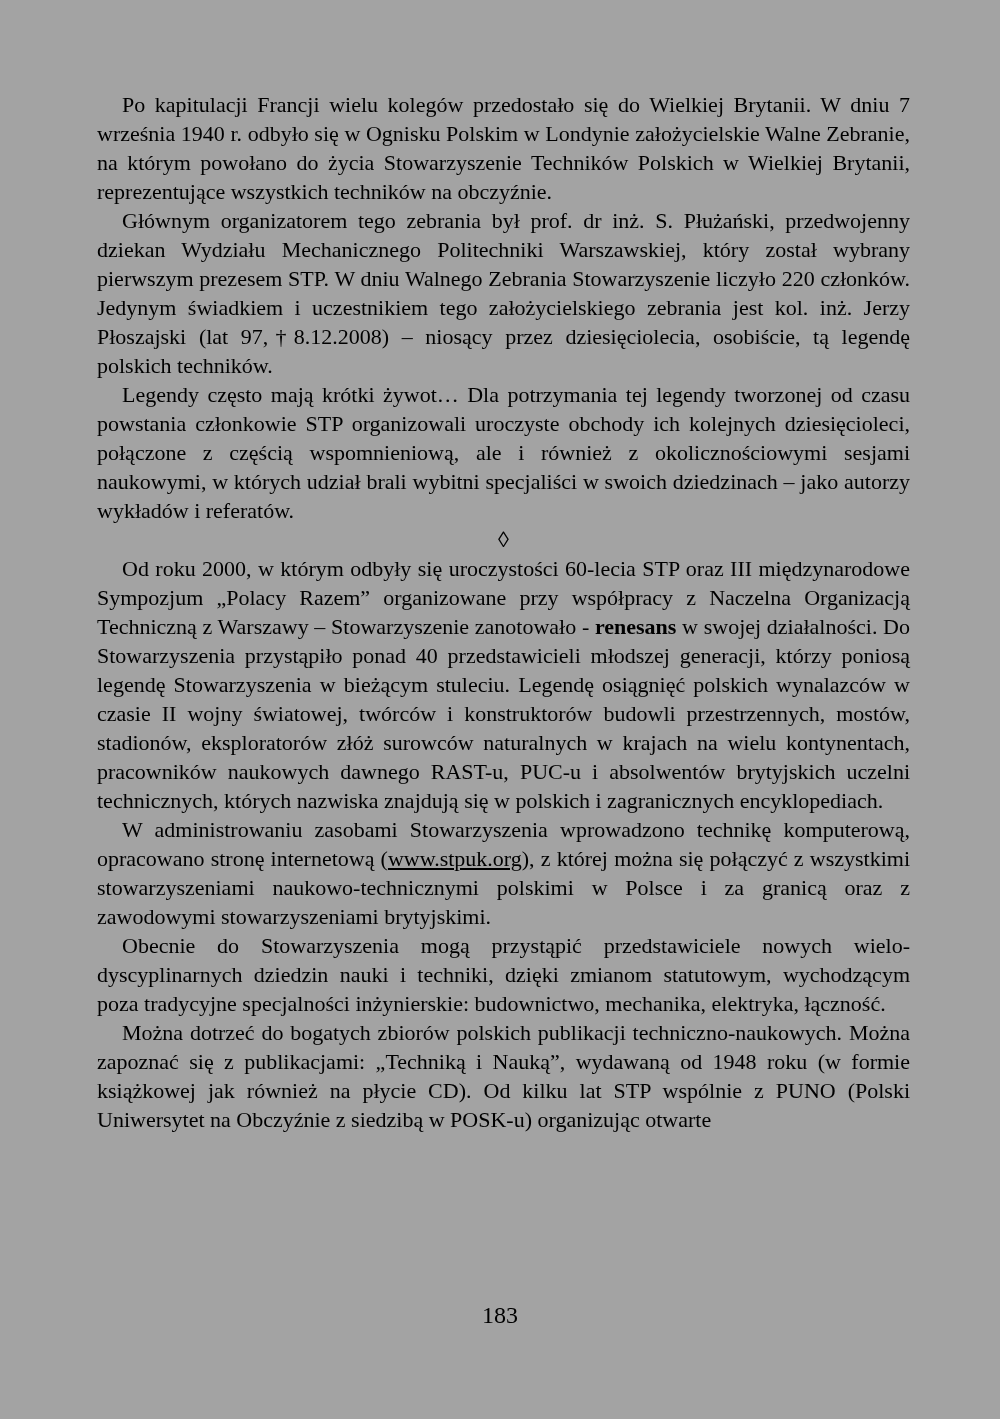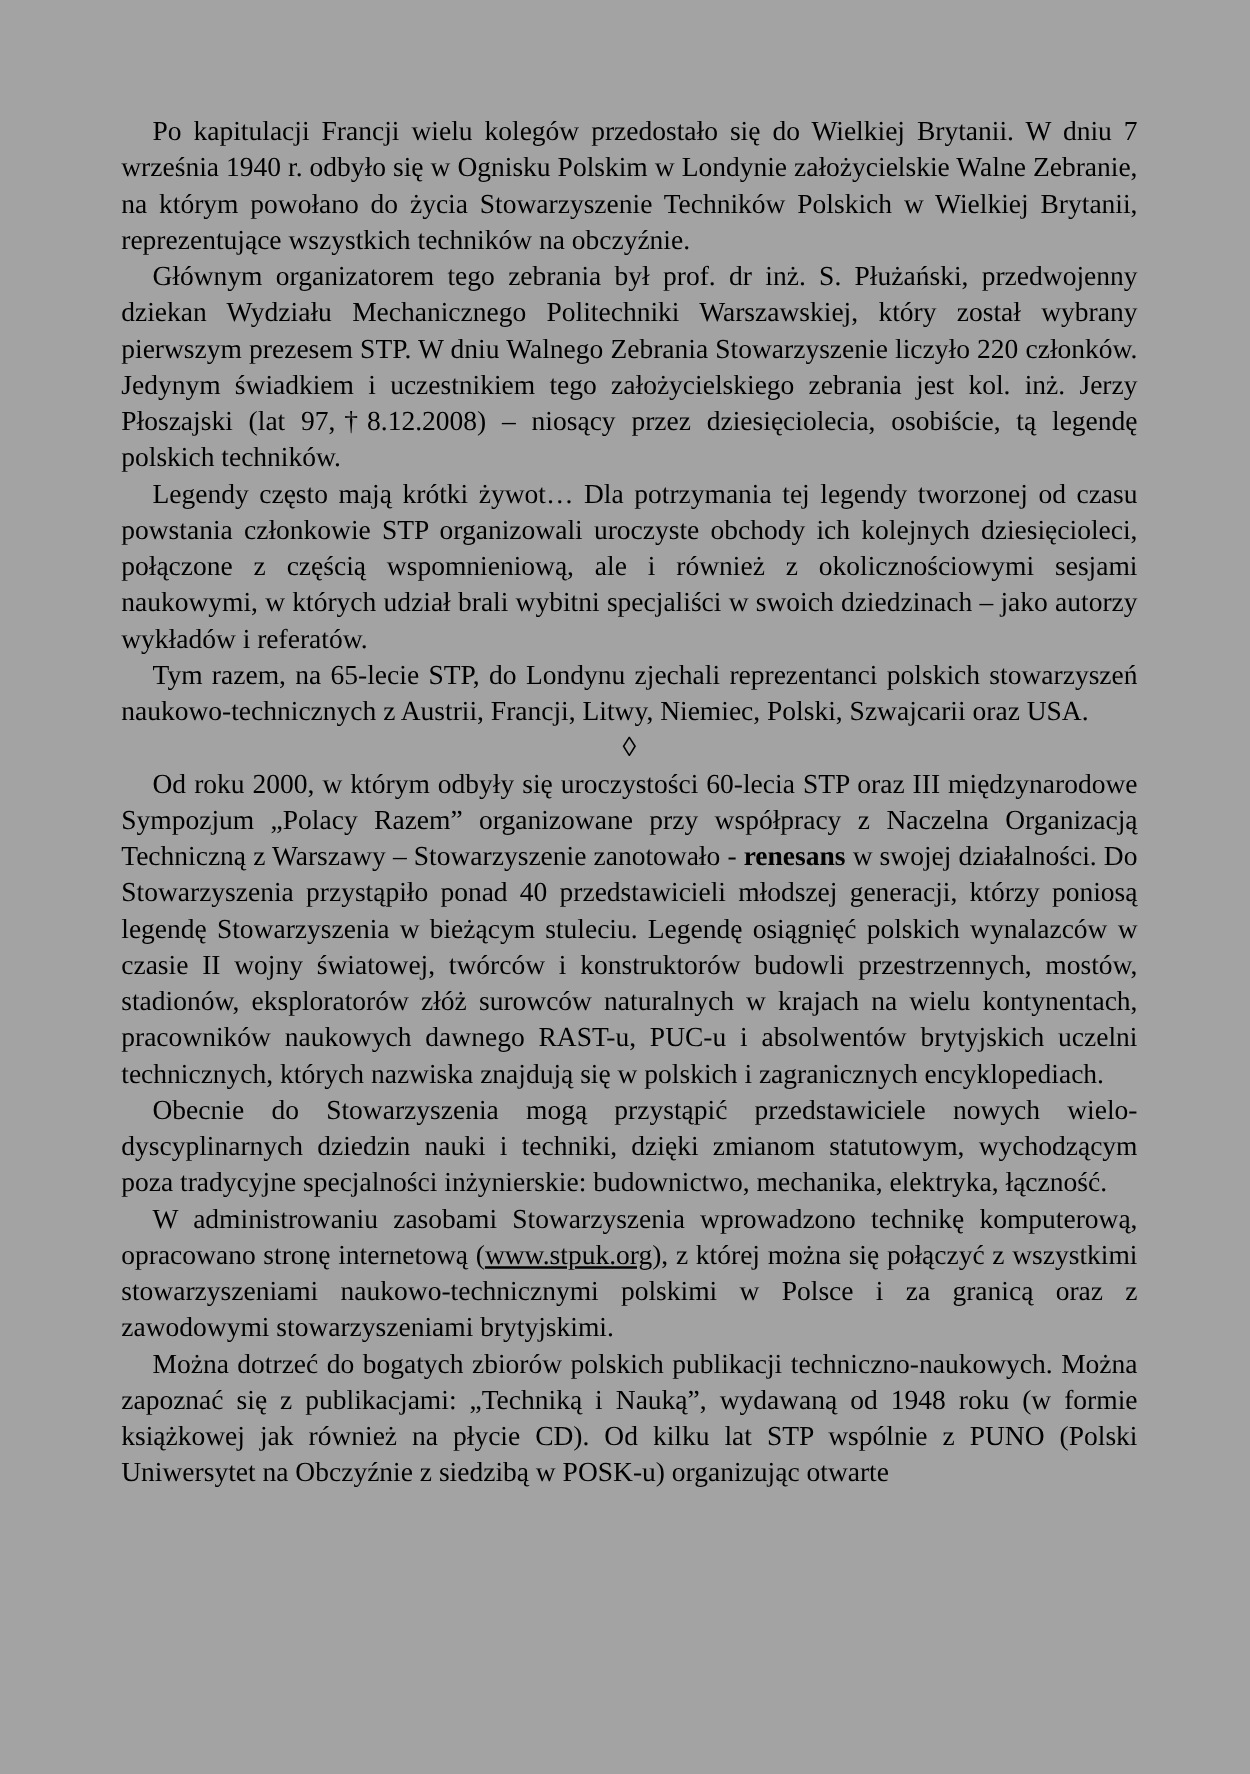--- a/index.html
+++ b/index.html
@@ -52,20 +52,20 @@
   }
 </style>
 </head>
 <body>
 
 <div class="page">
   <div class="text-block" id="content">
       <p class="para"><span>Po kapitulacji Francji wielu kolegów przedostało się do Wielkiej Brytanii. W dniu 7 września 1940 r. odbyło się w Ognisku Polskim w Londynie założycielskie Walne Zebranie, na którym powołano do życia Stowarzyszenie Techników Polskich w Wielkiej Brytanii, reprezentujące wszystkich techników na obczyźnie.</span></p>
       <p class="para"><span>Głównym organizatorem tego zebrania był prof. dr inż. S. Płużański, przedwojenny dziekan Wydziału Mechanicznego Politechniki Warszawskiej, który został wybrany pierwszym prezesem STP. W dniu Walnego Zebrania Stowarzyszenie liczyło 220 członków. Jedynym świadkiem i uczestnikiem tego założycielskiego zebrania jest kol. inż. Jerzy Płoszajski (lat 97,†8.12.2008) – niosący przez dziesięciolecia, osobiście, tą legendę polskich techników.</span></p>
       <p class="para"><span>Legendy często mają krótki żywot… Dla potrzymania tej legendy tworzonej od czasu powstania członkowie STP organizowali uroczyste obchody ich kolejnych dziesięcioleci, połączone z częścią wspomnieniową, ale i również z okolicznościowymi sesjami naukowymi, w których udział brali wybitni specjaliści w swoich dziedzinach – jako autorzy wykładów i referatów.</span></p>
-      <p class="para"><span>Tym razem, na 65-lecie STP, do Londynu zjechali reprezentanci polskich stowarzyszeń naukowo-technicznych z Austrii, Francji, Litwy, Niemiec, Polski, Szwajcarii oraz USA.</span></p>
       <p class="para divider"><span>◊</span></p>
       <p class="para"><span>Od roku 2000, w którym odbyły się uroczystości 60-lecia STP oraz III międzynarodowe Sympozjum „Polacy Razem” organizowane przy współpracy z Naczelna Organizacją Techniczną z Warszawy – Stowarzyszenie zanotowało - </span><strong>renesans</strong><span> w swojej działalności. Do Stowarzyszenia przystąpiło ponad 40 przedstawicieli młodszej generacji, którzy poniosą legendę Stowarzyszenia w bieżącym stuleciu. Legendę osiągnięć polskich wynalazców w czasie II wojny światowej, twórców i konstruktorów budowli przestrzennych, mostów, stadionów, eksploratorów złóż surowców naturalnych w krajach na wielu kontynentach, pracowników naukowych dawnego RAST-u, PUC-u i absolwentów brytyjskich uczelni technicznych, których nazwiska znajdują się w polskich i zagranicznych encyklopediach.</span></p>
+      <p class="para"><span>W administrowaniu zasobami Stowarzyszenia wprowadzono technikę komputerową, opracowano stronę internetową (</span><span class="u">www.stpuk.org</span><span>), z której można się połączyć z wszystkimi stowarzyszeniami naukowo-technicznymi polskimi w Polsce i za granicą oraz z zawodowymi stowarzyszeniami brytyjskimi.</span></p>
       <p class="para"><span>Obecnie do Stowarzyszenia mogą przystąpić przedstawiciele nowych wielo-dyscyplinarnych dziedzin nauki i techniki, dzięki zmianom statutowym, wychodzącym poza tradycyjne specjalności inżynierskie: budownictwo, mechanika, elektryka, łączność.</span></p>
-      <p class="para"><span>W administrowaniu zasobami Stowarzyszenia wprowadzono technikę komputerową, opracowano stronę internetową (</span><span class="u">www.stpuk.org</span><span>), z której można się połączyć z wszystkimi stowarzyszeniami naukowo-technicznymi polskimi w Polsce i za granicą oraz z zawodowymi stowarzyszeniami brytyjskimi.</span></p>
       <p class="para"><span>Można dotrzeć do bogatych zbiorów polskich publikacji techniczno-naukowych. Można zapoznać się z publikacjami: „Techniką i Nauką”, wydawaną od 1948 roku (w formie książkowej jak również na płycie CD). Od kilku lat STP wspólnie z PUNO (Polski Uniwersytet na Obczyźnie z siedzibą w POSK-u) organizując otwarte</span></p>
     </div>
+  <div class="page-number">183</div>
 </div>
 
 </body></html>

